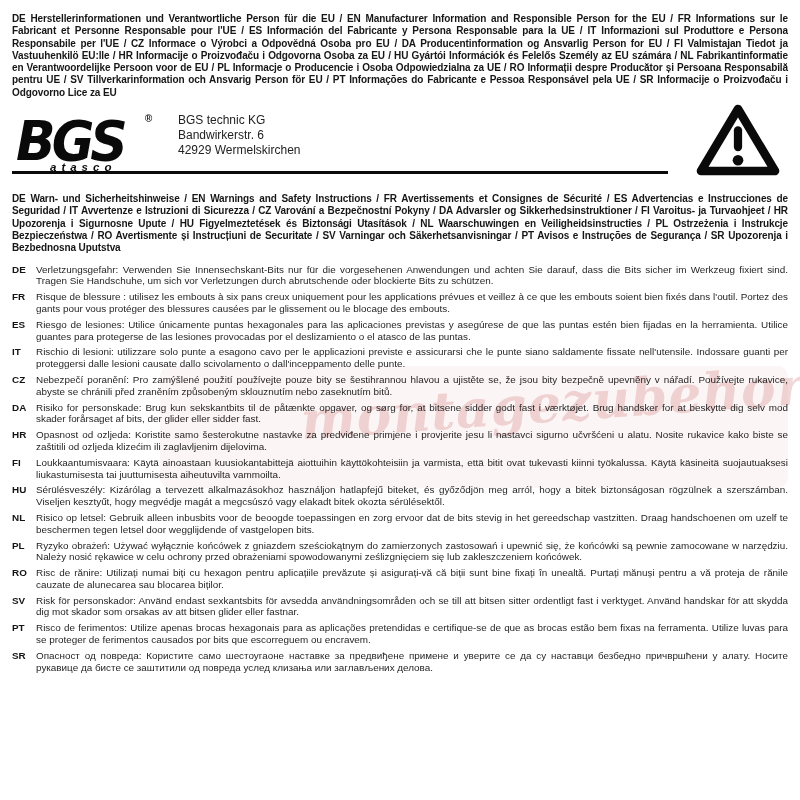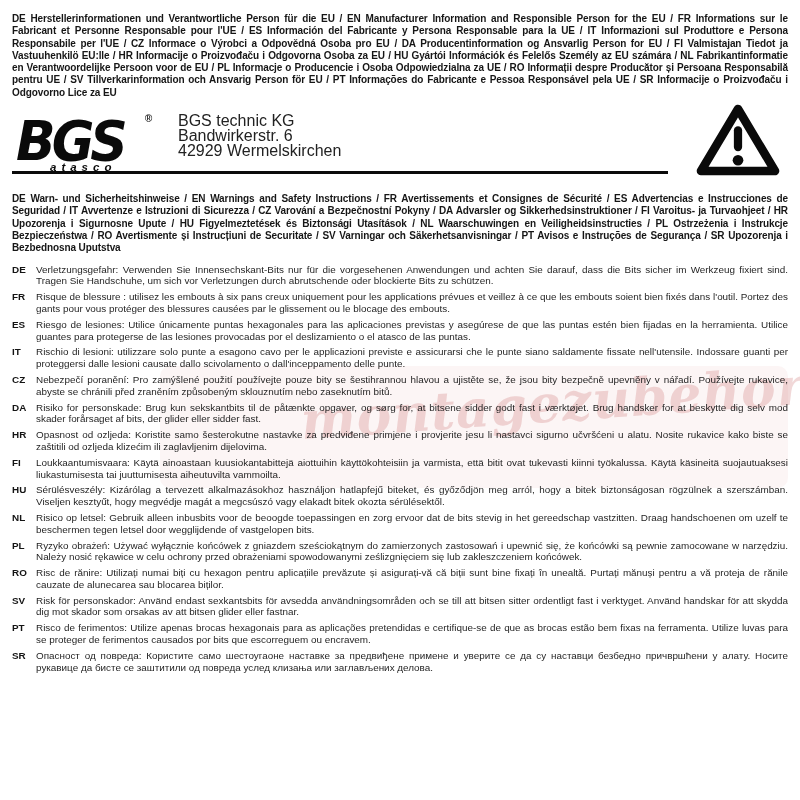--- a/index.html
+++ b/index.html
@@ -36,21 +36,21 @@
   }
   .logo-reg{
     position:absolute;top:-4px;right:4px;
     font-size:10px;font-weight:bold;letter-spacing:0;
   }
   .logo-sub{
     position:absolute;left:34px;top:44px;
     font-size:11.5px;font-weight:bold;
     letter-spacing:5px;color:#0a0a0a;
   }
-  .addr{position:absolute;left:178px;top:10px;font-size:16px;line-height:15px;color:#222;}
+  .addr{position:absolute;left:178px;top:10px;font-size:12px;line-height:15px;color:#222;}
   .contact{position:absolute;left:341px;top:10px;font-size:11.3px;line-height:15px;color:#222;}
   .website{
     position:absolute;left:488px;top:36px;
     font-size:17.5px;font-weight:bold;letter-spacing:0.2px;color:#0d0d0d;
   }
   .rule{position:absolute;left:12px;top:68px;width:656px;height:3px;background:#0a0a0a;}
   .warn-triangle{position:absolute;left:694px;top:0px;}
   
   .warn-block{
     margin:10px 12px 0 12px;

